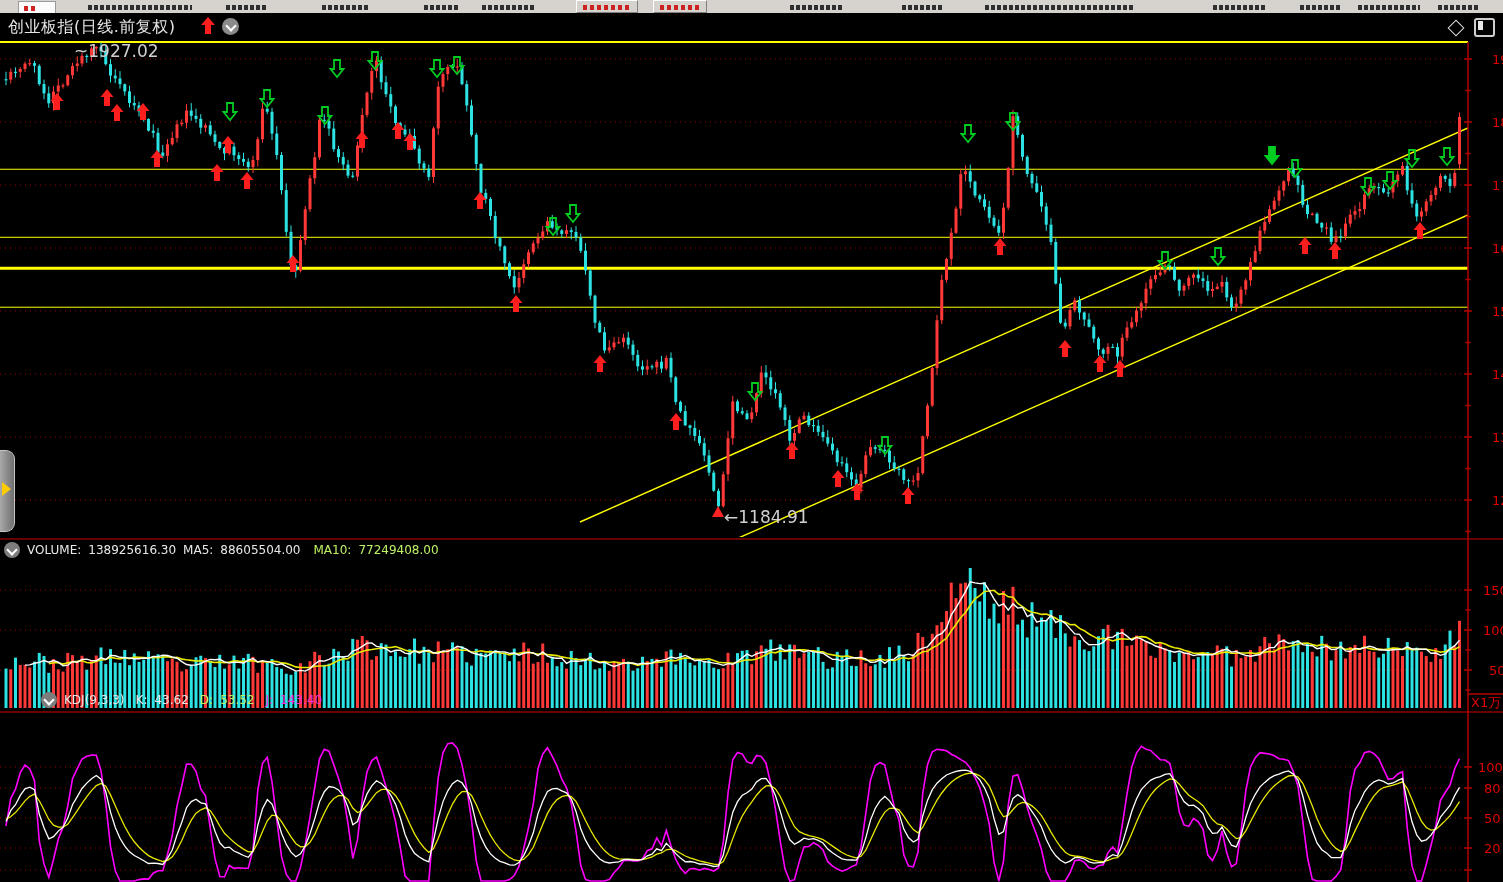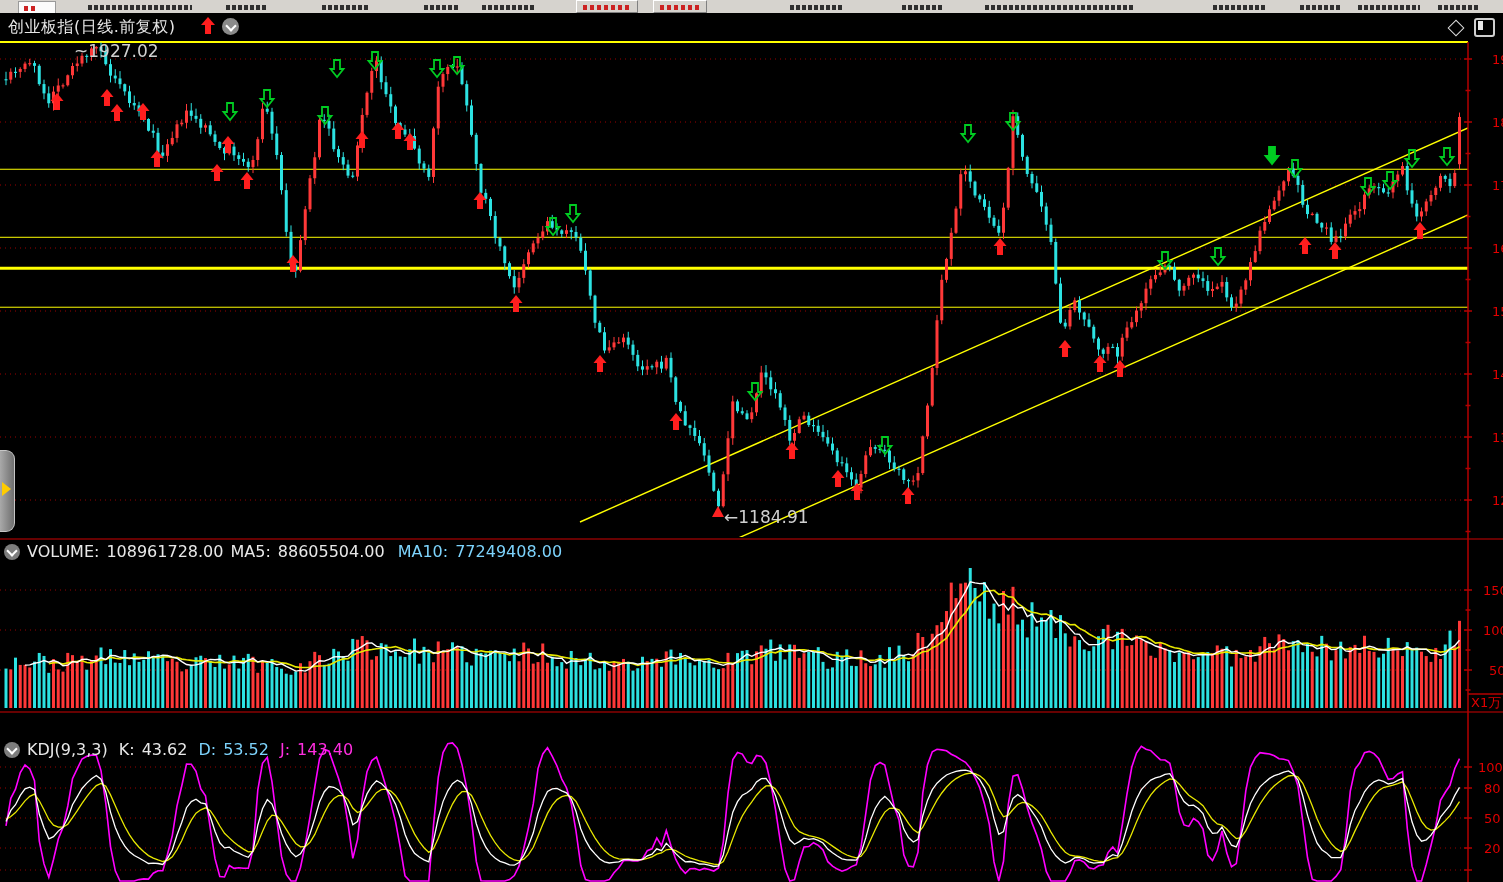--- a/index.html
+++ b/index.html
@@ -23,23 +23,23 @@
   .chev-circle{position:absolute;width:17px;height:17px;border-radius:50%;background:#8a8a8a;}
   .chev-circle::after{content:"";position:absolute;left:4.5px;top:4px;width:6px;height:6px;
       border-right:2px solid #fff;border-bottom:2px solid #fff;transform:rotate(45deg);}
   .tb-right{position:absolute;right:8px;top:5px;display:flex;gap:12px;align-items:center;}
   .diamond{width:10px;height:10px;border:1.5px solid #dcdcdc;transform:rotate(45deg);display:inline-block;}
   .panel-ic{width:17px;height:15px;border:2px solid #cfcfcf;border-radius:3px;position:relative;display:inline-block;}
   .panel-ic::after{content:"";position:absolute;left:2px;top:1px;width:5px;height:9px;background:#e8e8e8;}
 
   
   .pane-header{position:absolute;left:4px;z-index:25;display:flex;align-items:center;gap:7px;
-               font-size:16px;white-space:pre;}
+               font-size:12px;white-space:pre;}
   .pane-header .lbl-white{color:#e8e8e8;}
-  .pane-header .lbl-yellow{color:#7dd3fc;}
+  .pane-header .lbl-yellow{color:#bef264;}
   .pane-header .lbl-magenta{color:#ff2ee0;}
   .hdr-chev{width:16px;height:16px;border-radius:50%;background:#7d7d7d;position:relative;flex:0 0 auto;}
   .hdr-chev::after{content:"";position:absolute;left:4px;top:3.5px;width:6px;height:6px;
       border-right:2px solid #fff;border-bottom:2px solid #fff;transform:rotate(45deg);}
 
   
   .side-handle{position:absolute;left:0;top:450px;width:14px;height:80px;z-index:26;
       background:linear-gradient(90deg,#a9a9a9,#6e6e6e);border-radius:0 9px 9px 0;
       border:1px solid #c6c6c6;border-left:none;}
   .side-handle .tri{position:absolute;left:2px;top:31px;width:0;height:0;
@@ -1159,28 +1159,28 @@
     <span class="chev-circle" style="left:222px;top:5px;"></span>
     <span class="tb-right">
       <span class="diamond"></span>
       <span class="panel-ic"></span>
     </span>
   </div>
 
   <div class="pane-header" style="top:542px;">
     <span class="hdr-chev"></span>
     <span class="lbl-white">VOLUME:</span>
-    <span class="lbl-white">108961728.00</span>
+    <span class="lbl-white">138925616.30</span>
     <span class="lbl-white" style="">MA5:</span>
     <span class="lbl-white">88605504.00</span>
     <span class="lbl-yellow" style="margin-left:6px;">MA10:</span>
     <span class="lbl-yellow">77249408.00</span>
   </div>
 
-  <div class="pane-header" style="top:740px;">
+  <div class="pane-header" style="top:692px;padding-left:37px;">
     <span class="hdr-chev"></span>
     <span class="lbl-white">KDJ(9,3,3)</span>
     <span class="lbl-white" style="margin-left:4px;">K:</span>
     <span class="lbl-white">43.62</span>
     <span class="lbl-yellow" style="margin-left:4px;">D:</span>
     <span class="lbl-yellow">53.52</span>
     <span class="lbl-magenta" style="margin-left:4px;">J:</span>
     <span class="lbl-magenta">143.40</span>
   </div>
 

